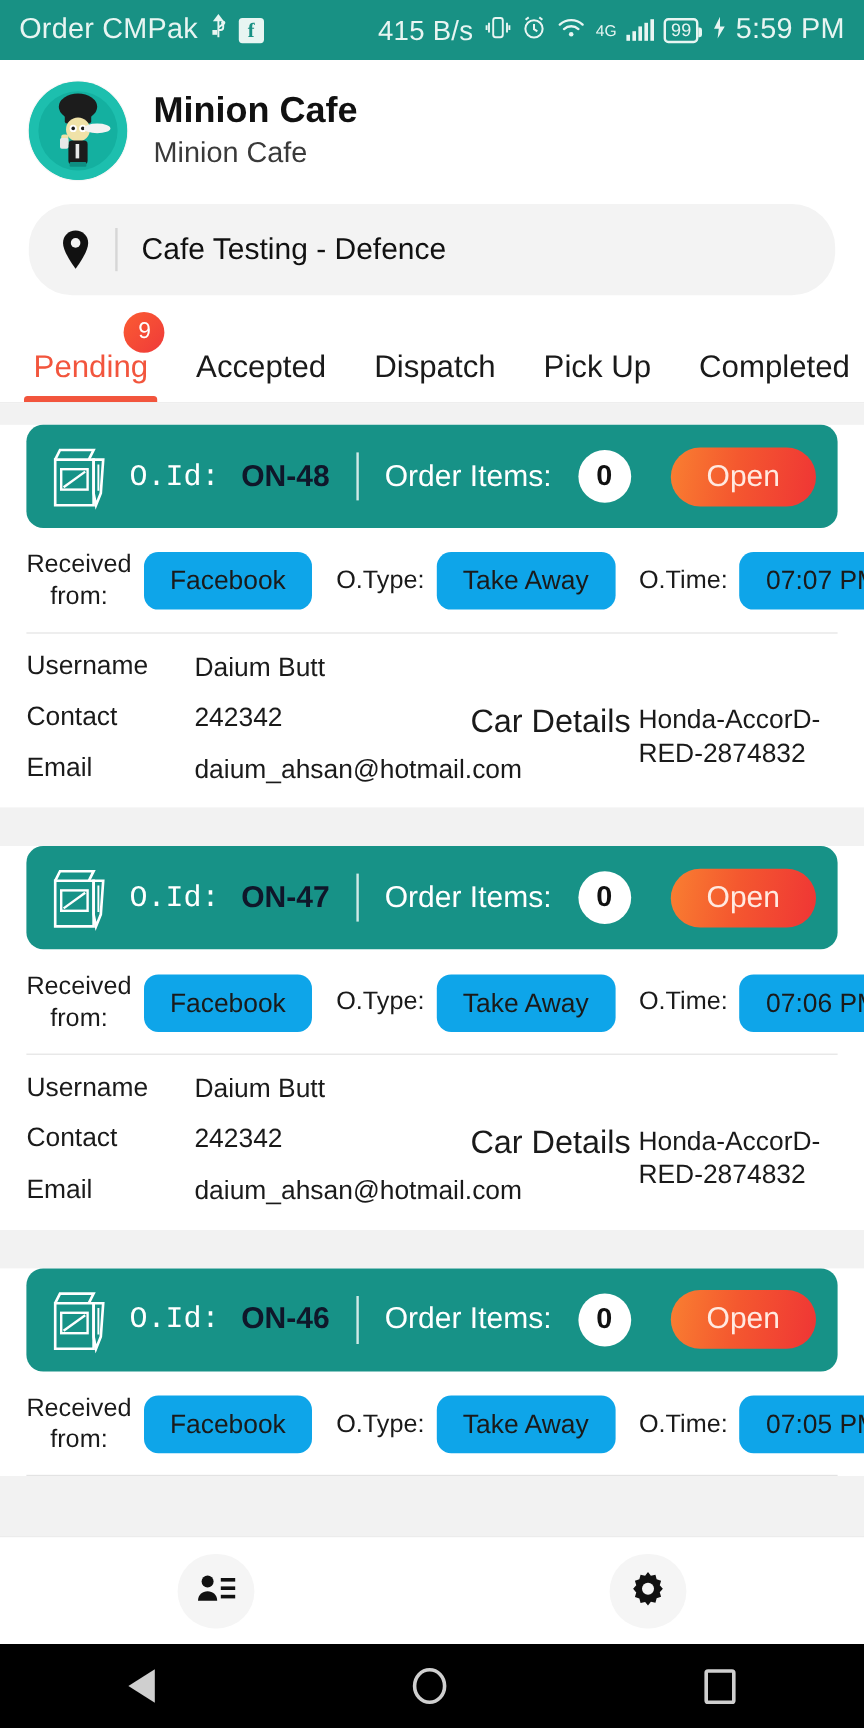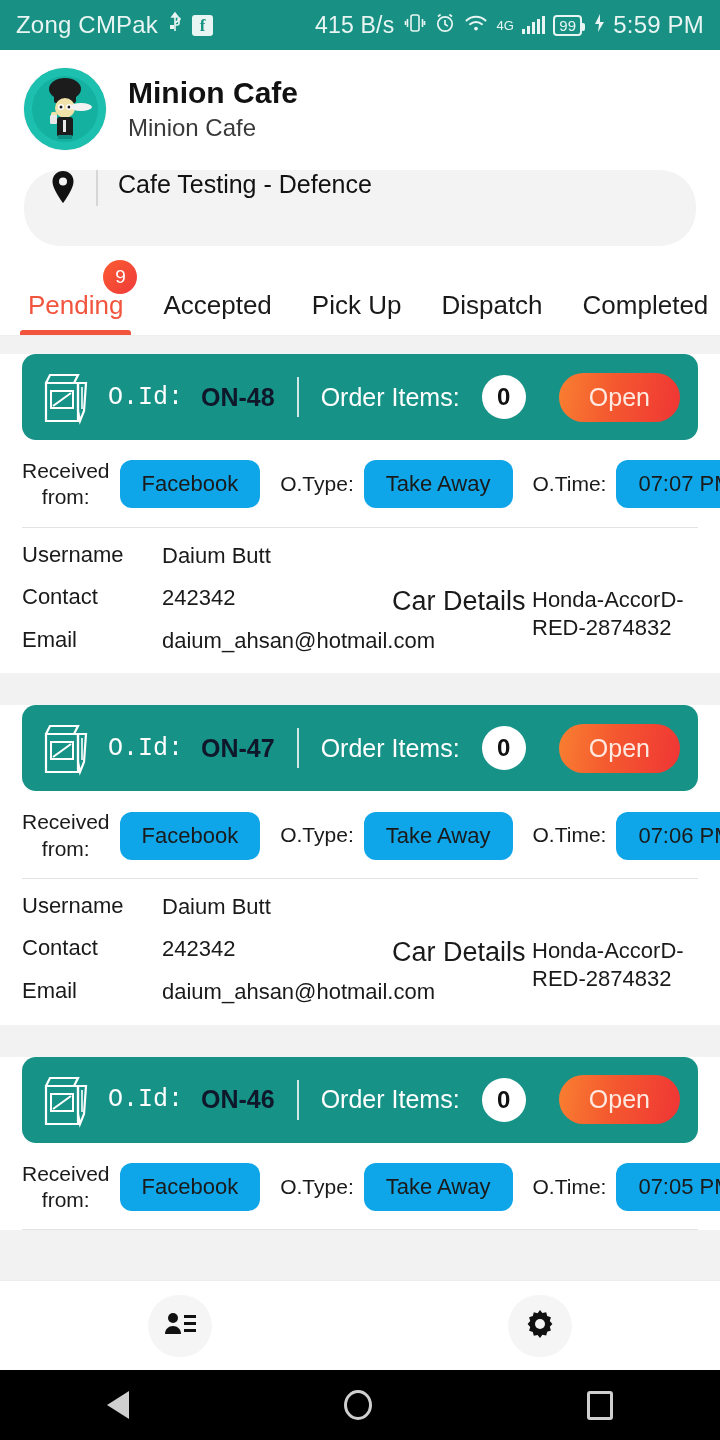--- a/index.html
+++ b/index.html
@@ -48,21 +48,21 @@
   }
   .avatar svg { position:absolute; inset:0; }
   .brandtext { display:flex; flex-direction:column; gap:4px; }
   .brandname { font-size:30px; font-weight:bold; color:#111; }
   .brandsub { font-size:24px; color:#3a3a3a; }
 
   
   .locwrap { background:#fff; padding:10px 24px 14px 24px; flex:0 0 auto; }
   .locfield {
     background:#f3f3f3; border-radius:36px; height:76px;
-    display:flex; padding:0 26px; gap:20px;
+    display:flex; align-items:center; padding:0 26px; gap:20px;
   }
   .pin { width:26px; height:34px; flex:0 0 auto; }
   .locdiv { width:2px; height:36px; background:#d6d6d6; }
   .loctext { font-size:25px; color:#111; }
 
   
   .tabsbar {
     background:#fff; display:flex; align-items:flex-end; position:relative;
     padding:0 0 0 8px; height:76px; flex:0 0 auto;
     border-bottom:1px solid #eeeeee;
@@ -150,21 +150,21 @@
   .nav-cir { width:28px;height:30px;border:3px solid #cfcfcf;border-radius:50%; }
   .nav-sq { width:26px;height:29px;border:3px solid #cfcfcf;border-radius:3px; }
 </style>
 </head>
 <body>
 
 <div id="app">
 
   <div class="statusbar">
     <div class="sb-left">
-      <span class="carrier">Zong CMPak</span>
+      <span class="carrier">Order CMPak</span>
       <span class="ico">
         <svg width="16" height="24" viewBox="0 0 16 24">
             <path d="M8 2v18M8 2l-3 4h6z" stroke="#e8f5f2" stroke-width="1.6" fill="#e8f5f2"></path>
             <path d="M8 12l4-3v3a2 2 0 01-2 2H8" stroke="#e8f5f2" stroke-width="1.6" fill="none"></path>
             <circle cx="12" cy="8" r="1.8" fill="#e8f5f2"></circle>
             <rect x="3" y="14" width="4" height="4" fill="#e8f5f2"></rect>
           </svg>
       </span>
       <span class="fb-box">f</span>
     </div>
@@ -252,24 +252,24 @@
 
   <div class="tabsbar">
     <div class="tab active">
       <span>Pending</span>
       <span class="tabbadge">9</span>
     </div>
     <div class="tab">
       <span>Accepted</span>
     </div>
     <div class="tab">
+      <span>Dispatch</span>
+    </div>
+    <div class="tab">
       <span>Pick Up</span>
-    </div>
-    <div class="tab">
-      <span>Dispatch</span>
     </div>
     <div class="tab">
       <span>Completed</span>
     </div>
   </div>
 
   <div class="listarea">
 
     <div class="card">
       <div class="cardhead">

